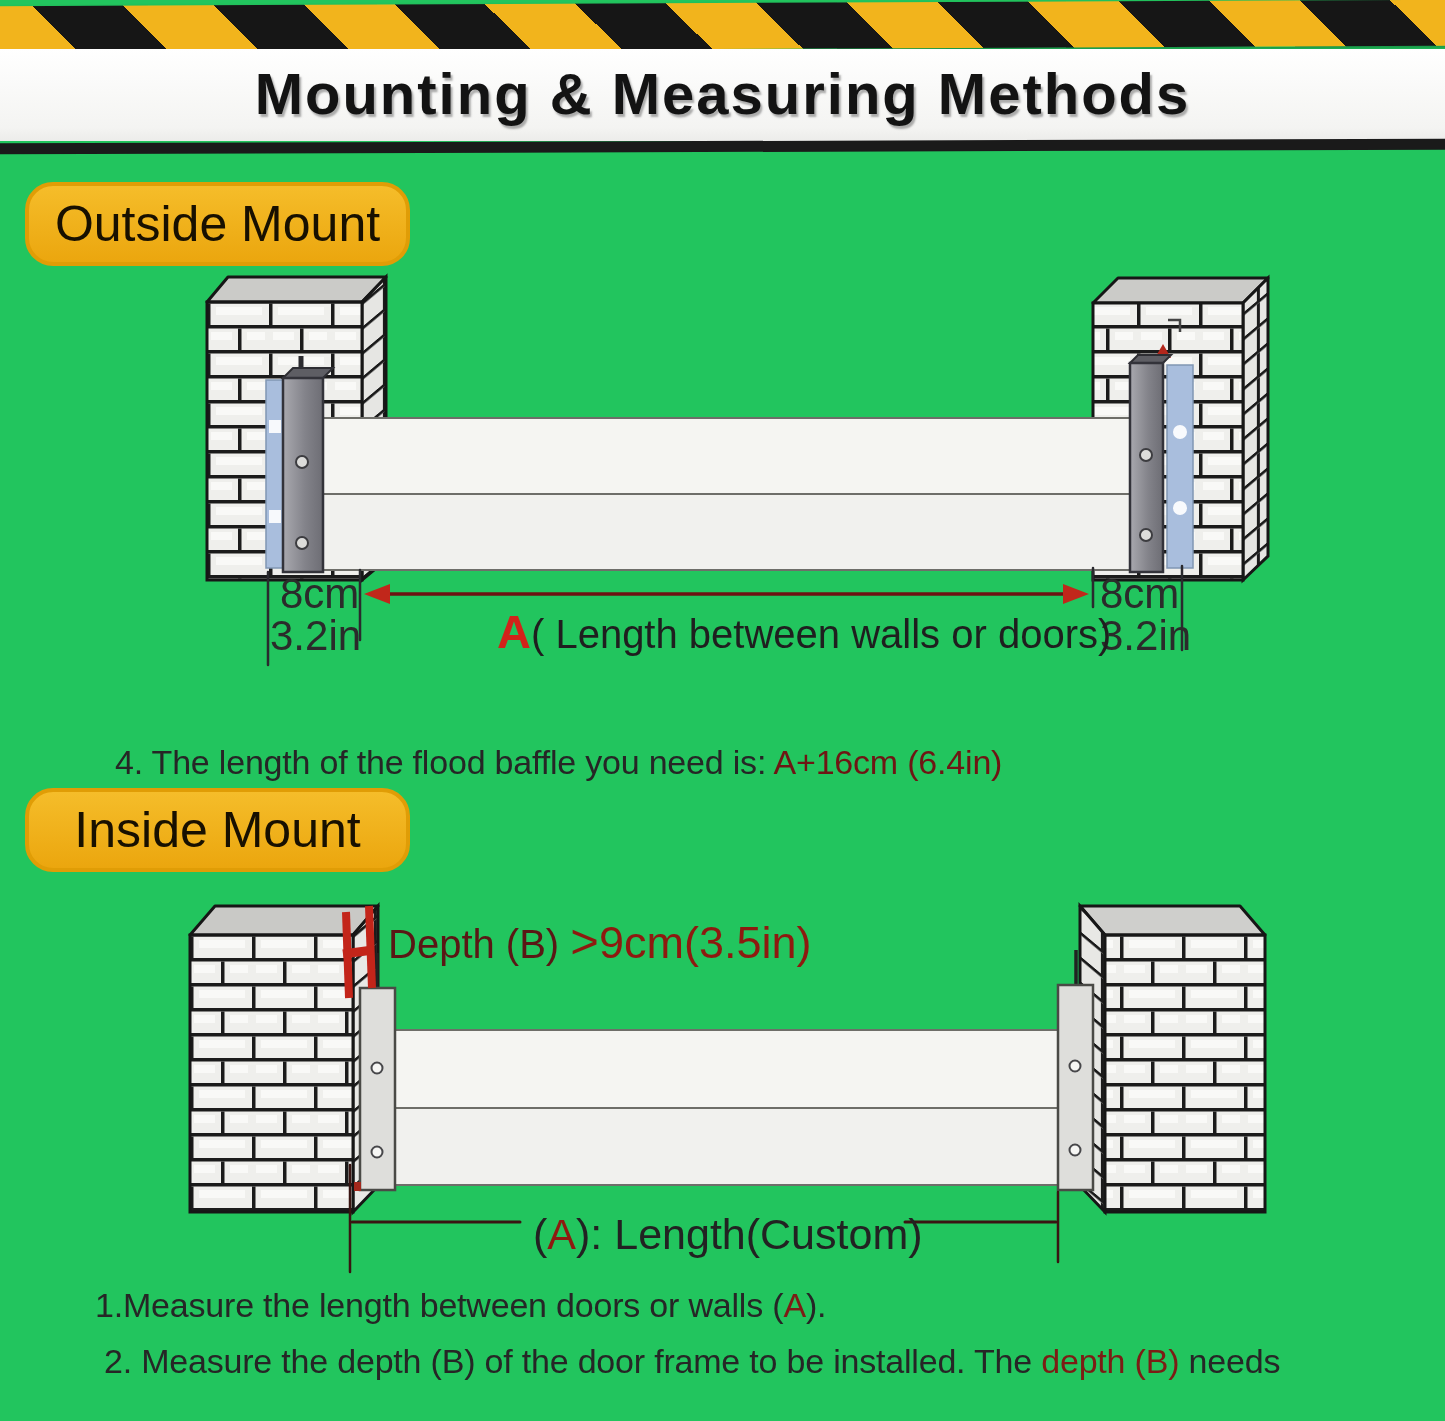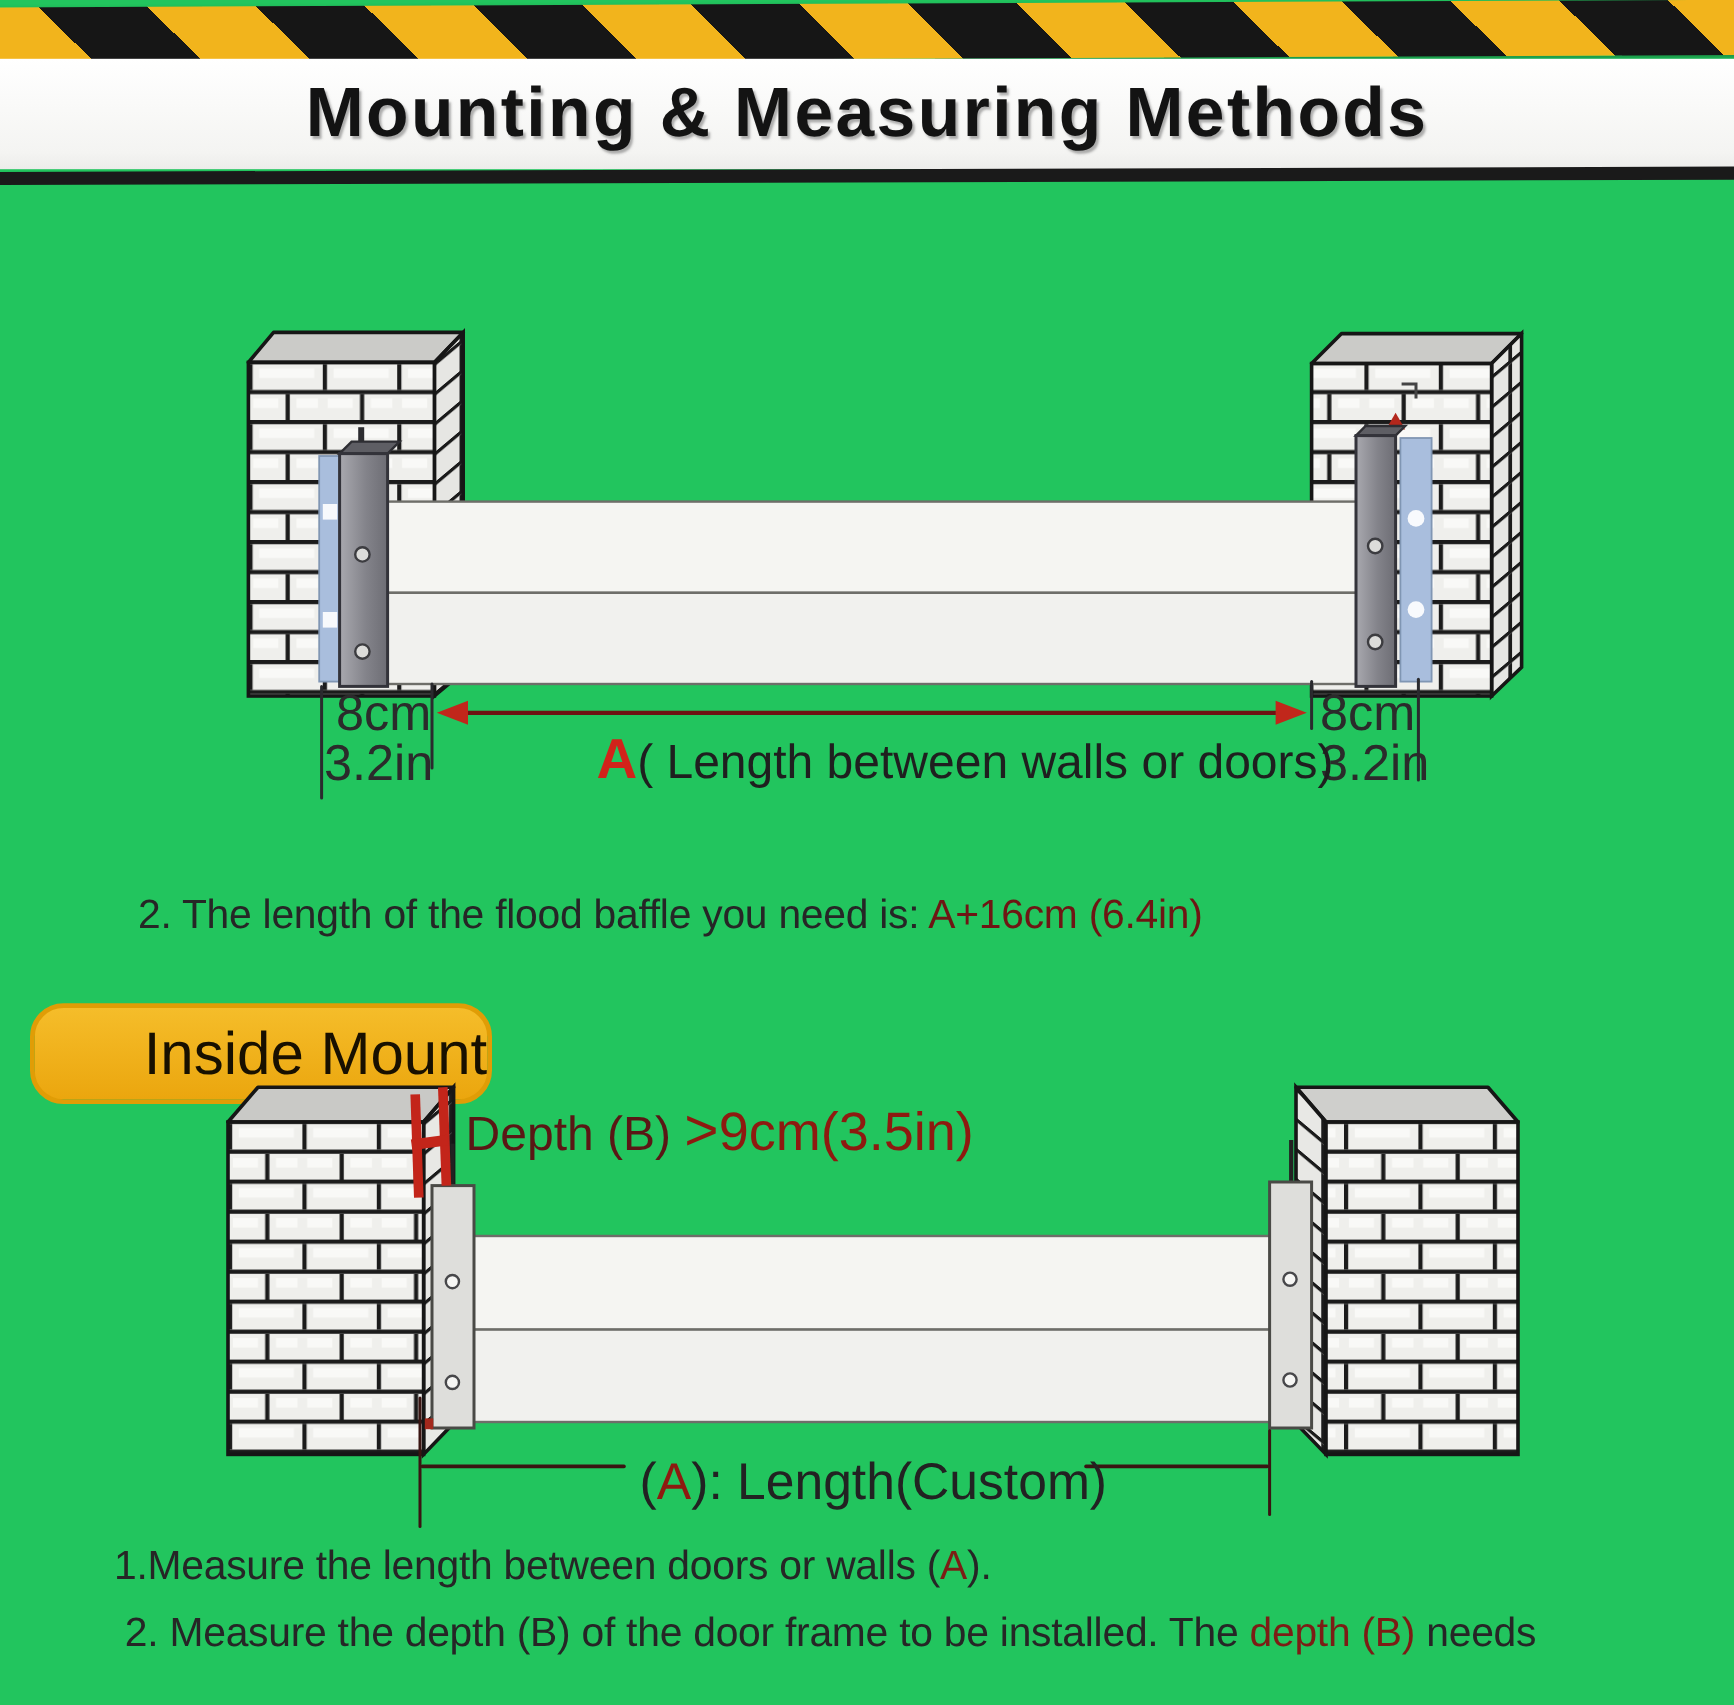--- a/index.html
+++ b/index.html
@@ -16,21 +16,21 @@
          text-shadow:2px 3px 2px rgba(110,110,110,.55);}
   .bar{position:absolute;left:0;top:141px;width:1445px;height:11px;background:#1a1a1a;
        transform:rotate(-0.18deg);}
   
   .pill{position:absolute;width:385px;height:84px;box-sizing:border-box;
         background:linear-gradient(180deg,#f5bd2a,#eba60e);
         border:4px solid #e09d06;border-radius:28px;
         display:flex;align-items:center;justify-content:center;
         font-size:50px;color:#181000;}
   #pill-outside{left:25px;top:182px;}
-  #pill-inside{left:25px;top:836px;justify-content:flex-end;}
+  #pill-inside{left:25px;top:788px;}
   
   svg{position:absolute;}
   #svgO{left:160px;top:270px;}
   #svgI{left:140px;top:895px;}
   svg text{font-family:"Liberation Sans",sans-serif;white-space:pre;}
   
   .step{position:absolute;font-size:34px;color:#262626;white-space:nowrap;letter-spacing:-0.2px;}
   .red-mid{color:#6e1614;}
   .red-soft{color:#7c1d15;}
 </style>
@@ -39,20 +39,23 @@
 
 <div class="page">
 
   <div>
     <div class="caution"></div>
     <div class="titleband"></div>
     <h1 class="title">Mounting &amp; Measuring Methods</h1>
     <div class="bar"></div>
   </div>
 
+  <div class="pill" id="pill-outside">
+    <span>Outside Mount</span>
+  </div>
 
   <svg id="svgO" width="1130" height="410" viewBox="160 270 1130 410">
     <defs>
       <pattern id="bricksO" width="62" height="50" patternUnits="userSpaceOnUse" patternTransform="translate(207,300)">
         <rect width="62" height="50" fill="#efefec"></rect>
         <rect width="62" height="3.5" fill="#1b1b1b"></rect>
         <rect y="25" width="62" height="3.5" fill="#1b1b1b"></rect>
         <rect x="0" y="3.5" width="3.5" height="21.5" fill="#1b1b1b"></rect>
         <rect x="31" y="28.5" width="3.5" height="21.5" fill="#1b1b1b"></rect>
         <rect x="9" y="7" width="46" height="8" fill="#f9f9f7"></rect>
@@ -120,21 +123,21 @@
       <polygon points="364,594 390,584 390,604" fill="#c1271b"></polygon>
       <polygon points="1089,594 1063,584 1063,604" fill="#c1271b"></polygon>
       <text x="280" y="608" font-size="42" fill="#2b2b2b">8cm</text>
       <text x="270" y="650" font-size="42" fill="#2b2b2b">3.2in</text>
       <text x="1100" y="608" font-size="42" fill="#2b2b2b">8cm</text>
       <text x="1100" y="650" font-size="42" fill="#2b2b2b">3.2in</text>
       <text x="497" y="648"><tspan font-size="47" font-weight="bold" fill="#d2231a">A</tspan><tspan font-size="40" fill="#1f1f1f">( Length between walls or doors)</tspan></text>
     </g>
   </svg>
 
-  <div class="step" style="left:115px;top:743px"><span>2. The length of the flood baffle you need is: </span><span class="red-mid">A+16cm (6.4in)</span></div>
+  <div class="step" style="left:115px;top:743px"><span>4. The length of the flood baffle you need is: </span><span class="red-mid">A+16cm (6.4in)</span></div>
 
   <div class="pill" id="pill-inside">
     <span>Inside Mount</span>
   </div>
 
   <svg id="svgI" width="1170" height="395" viewBox="140 895 1170 395">
     <defs>
       <pattern id="bricksI" width="62" height="50" patternUnits="userSpaceOnUse" patternTransform="translate(190,933)">
         <rect width="62" height="50" fill="#efefec"></rect>
         <rect width="62" height="3.5" fill="#1b1b1b"></rect>

